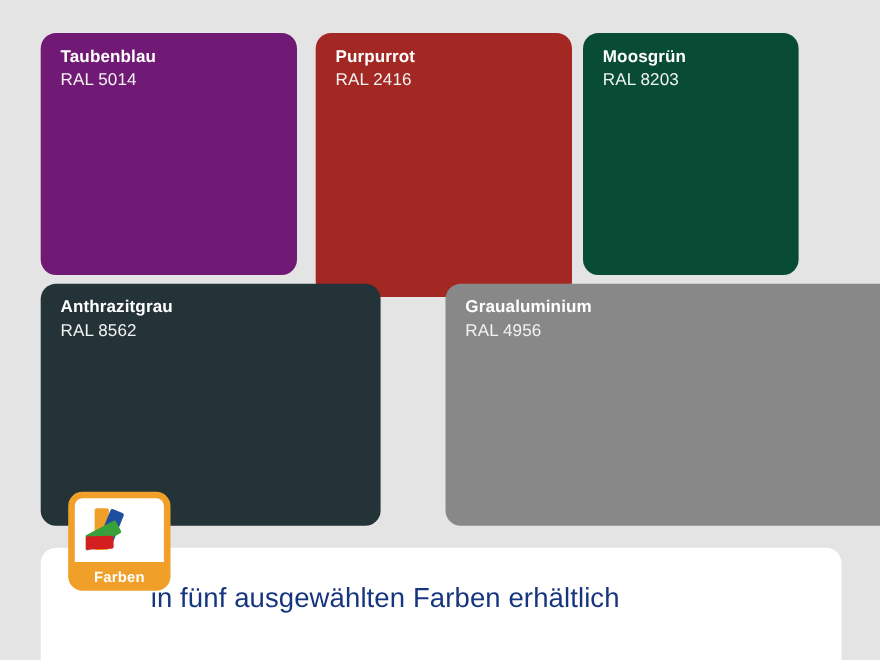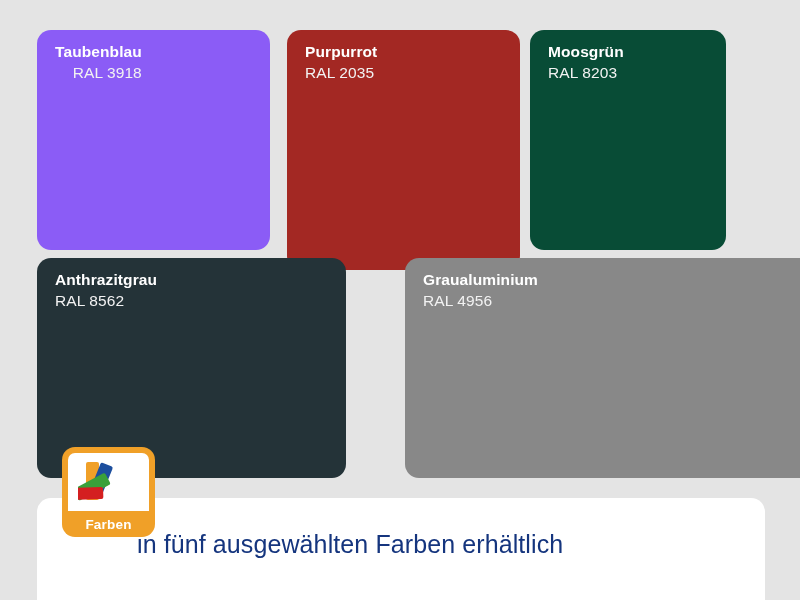--- a/index.html
+++ b/index.html
@@ -109,31 +109,31 @@
     font-weight: bold;
     color: #ffffff;
     letter-spacing: 0.2px;
   }
 </style>
 </head>
 <body style="background: rgb(228, 228, 228);">
 
 <div class="stage">
 
-  <div class="swatch" id="tile-0" style="background: #8b5cf6; text-align: right;">
+  <div class="swatch" id="tile-0" style="background: #701a75;">
     <div class="swatch-label">
       <span class="swatch-name">Taubenblau</span>
-      <span class="swatch-code">RAL 3918</span>
+      <span class="swatch-code">RAL 5014</span>
     </div>
   </div>
 
   <div class="swatch" id="tile-1" style="background: rgb(163, 40, 35);">
     <div class="swatch-label">
       <span class="swatch-name">Purpurrot</span>
-      <span class="swatch-code">RAL 2035</span>
+      <span class="swatch-code">RAL 2416</span>
     </div>
   </div>
 
   <div class="swatch" id="tile-2" style="background: rgb(8, 76, 54);">
     <div class="swatch-label">
       <span class="swatch-name">Moosgrün</span>
       <span class="swatch-code">RAL 8203</span>
     </div>
   </div>
 

